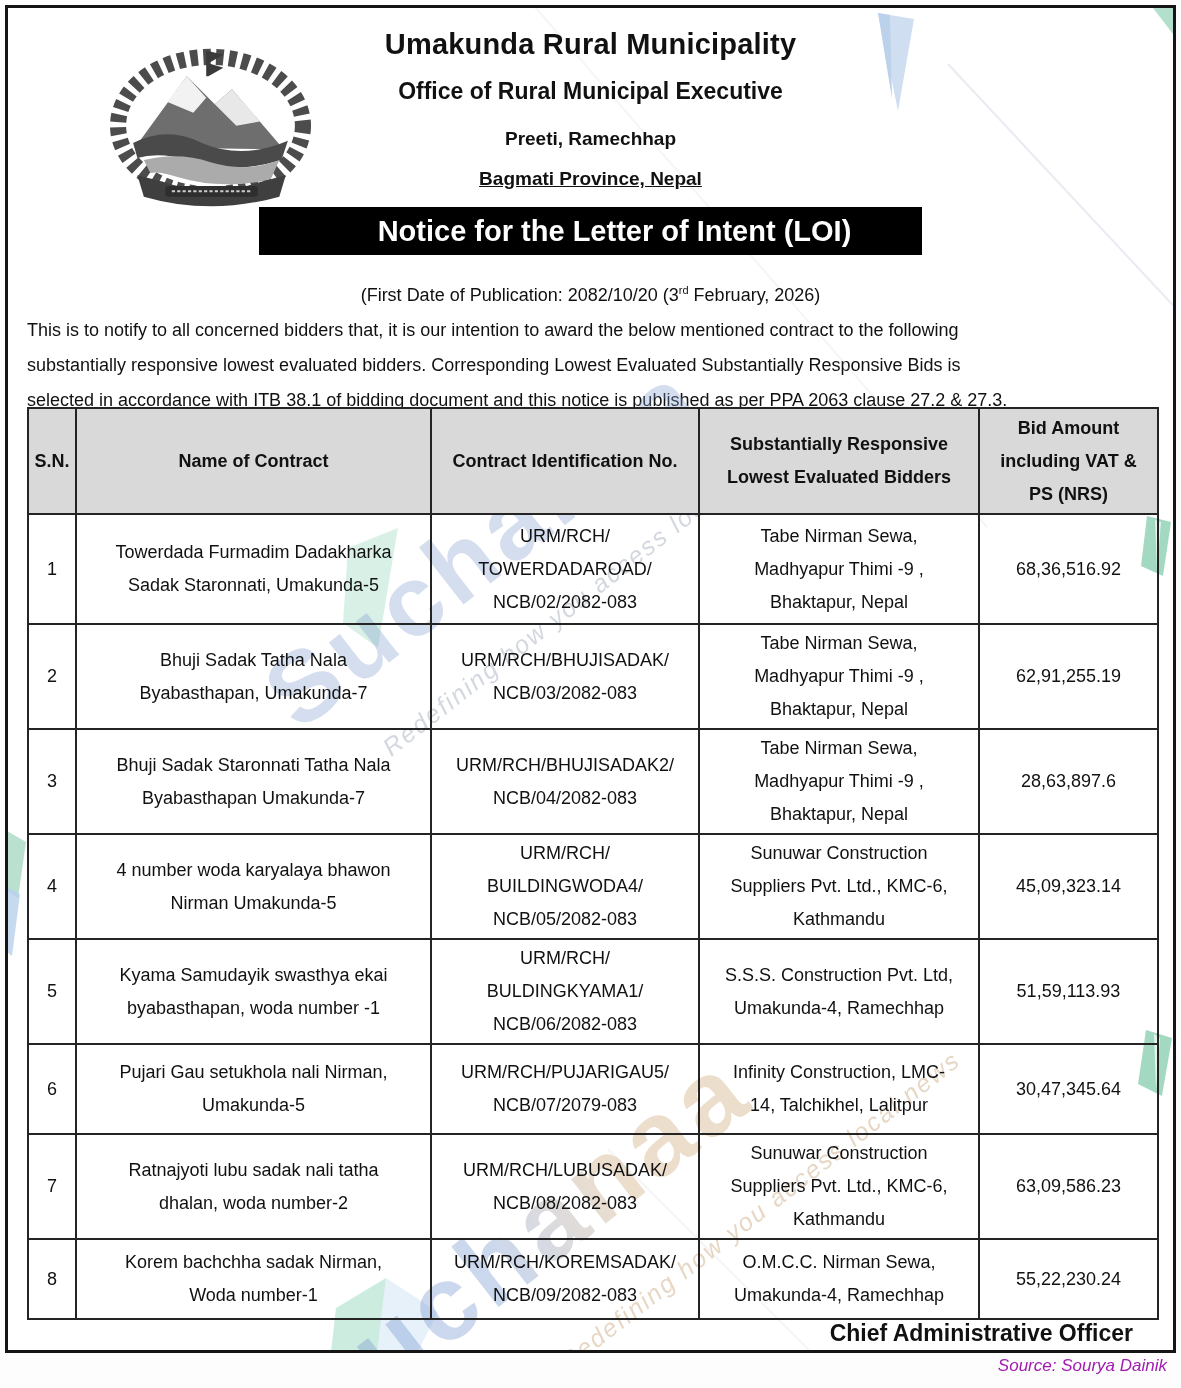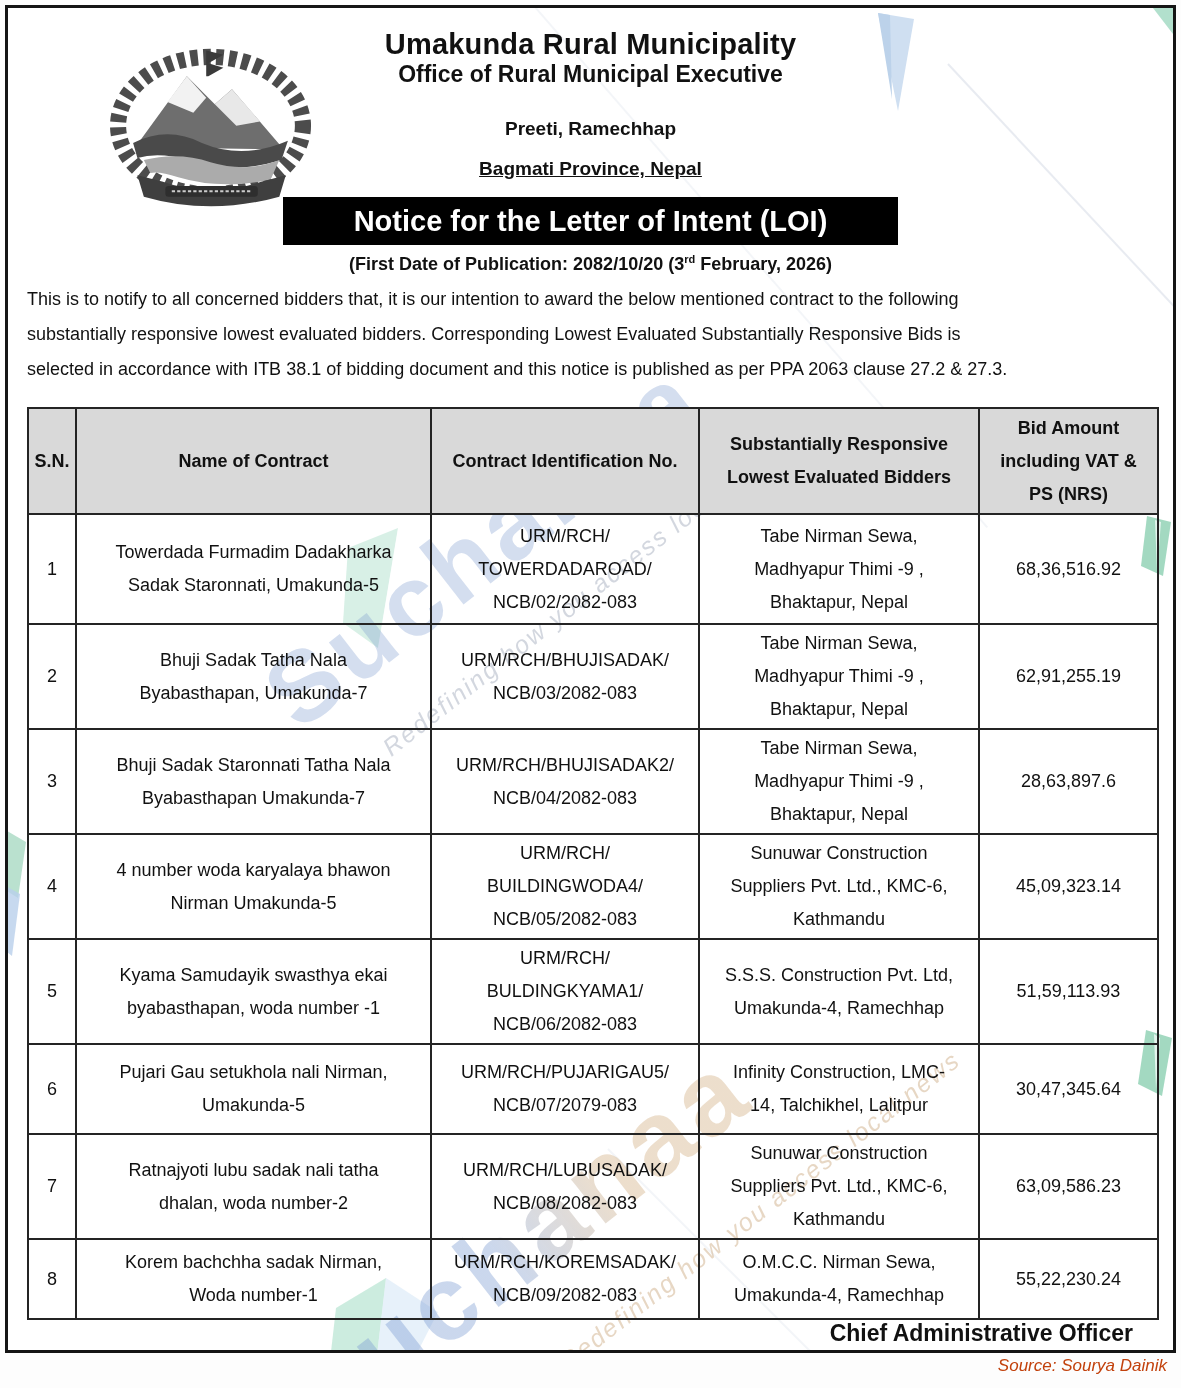--- a/index.html
+++ b/index.html
@@ -31,28 +31,28 @@
   .wm-tag-bottom{left:555px;top:1342px;color:rgba(208,176,138,0.50);}
   .wm-shape{position:absolute;pointer-events:none;}
   .streak{
     position:absolute;height:2px;background:rgba(203,211,224,0.45);
     transform-origin:left center;pointer-events:none;
   }
   
   .emblem{position:absolute;left:95px;top:40px;width:215px;height:178px;}
   .head{position:relative;text-align:center;padding-top:20px;}
   .title{font-size:29px;font-weight:bold;margin:0;letter-spacing:0.2px;}
-  .office{font-size:23px;font-weight:bold;margin-top:0;}
-  .addr{font-size:19px;font-weight:bold;margin-top:30px;}
+  .office{font-size:23px;font-weight:bold;margin-top:17px;}
+  .addr{font-size:19px;font-weight:bold;margin-top:23px;}
   .prov{font-size:19px;font-weight:bold;margin-top:18px;text-decoration:underline;}
   .notice-bar{
     width:615px;height:48px;margin:17px auto 0 auto;background:#000;
-    color:#fff;font-size:29px;font-weight:bold;line-height:48px;text-align:center;
-  }
-  .pubdate{font-size:18px;font-weight:bold;margin-top:8px;}
+    color:#fff;font-size:29px;font-weight:bold;line-height:48px;text-align:center;padding-left:48px;
+  }
+  .pubdate{font-size:18px;font-weight:normal;margin-top:29px;}
   .pubdate sup{font-size:11px;}
   
   .intro{
     margin:7px 19px 0 19px;font-size:18px;line-height:35px;
     white-space:pre-line;text-align:left;
   }
   
   table.loi{
     position:absolute;left:19px;top:399px;width:1130px;
     border-collapse:collapse;table-layout:fixed;background:transparent;
@@ -67,21 +67,21 @@
   col.c-bid{width:280px;}col.c-amt{width:179px;}
   tr.hrow{height:106px;}
   tr.r0{height:110px;}tr.r1,tr.r2,tr.r3,tr.r4,tr.r6{height:105px;}
   tr.r5{height:90px;}tr.r7{height:80px;}
   
   .signature{
     position:absolute;right:40px;top:1312px;font-size:23px;font-weight:bold;
   }
   .source{
     position:absolute;right:14px;top:1356px;font-size:17px;font-style:italic;
-    color:#c2410c;
+    color:#a21caf;
   }
 </style>
 </head>
 <body>
 
 <div class="sheet">
 
   <div class="streak" style="left:940px;top:55px;width:1300px;transform:rotate(47deg);"></div>
   <div class="streak" style="left:520px;top:-10px;width:700px;transform:rotate(49deg);opacity:.5;"></div>
   <div class="streak" style="left:600px;top:1140px;width:500px;transform:rotate(45deg);opacity:.5;"></div>

